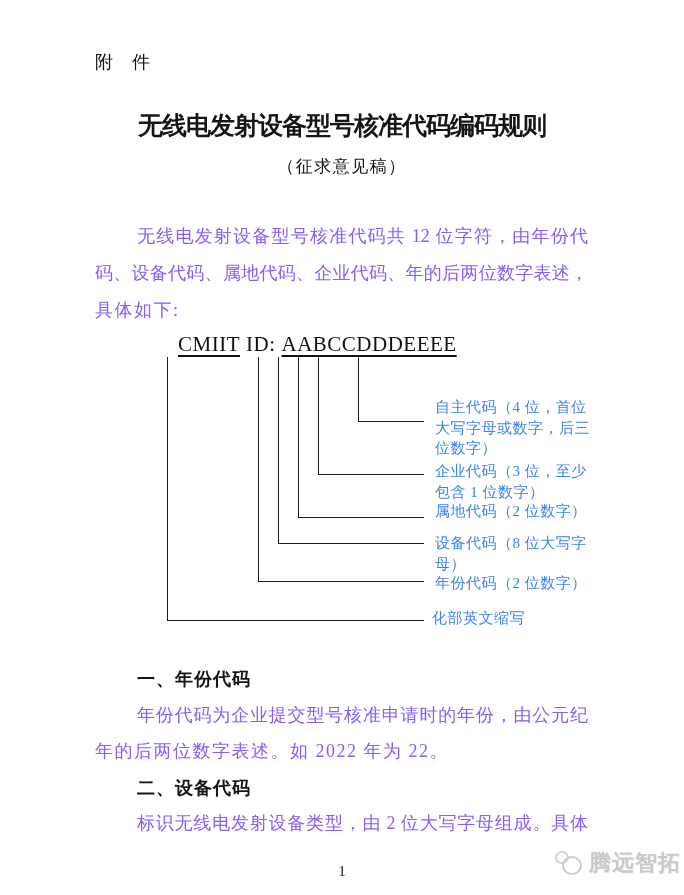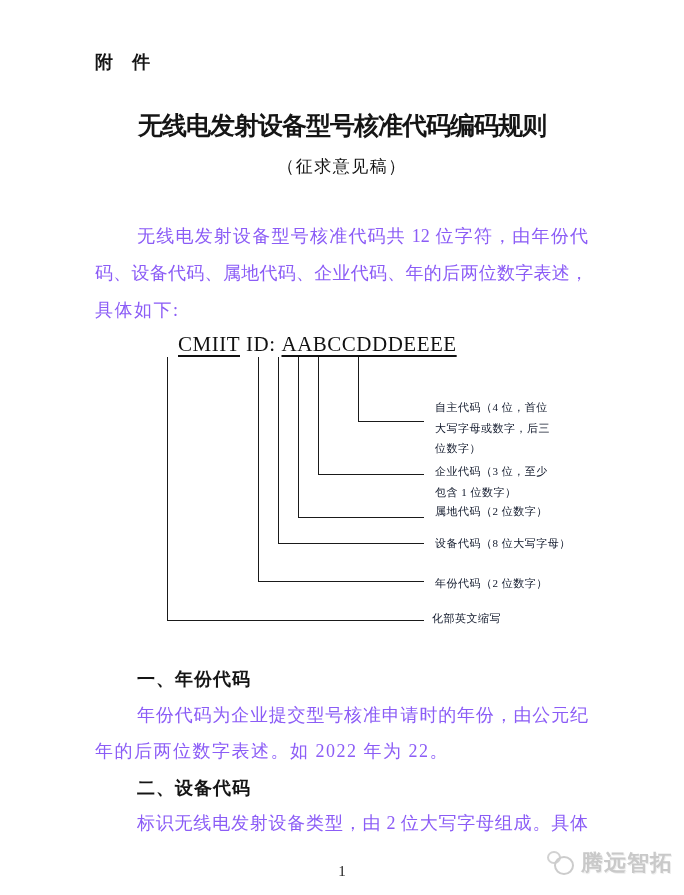--- a/index.html
+++ b/index.html
@@ -1,21 +1,21 @@
 <!DOCTYPE html>
 <html><head>
 <meta charset="utf-8">
 <style>
   html,body{margin:0;padding:0;background:#ffffff;}
   .t-serif{font-family:"Liberation Serif","DejaVu Serif",serif;}
   .t-sans{font-family:"Liberation Sans","DejaVu Sans",sans-serif;}
   .page{position:relative;width:684px;height:895px;background:#ffffff;overflow:hidden;color:#151515;}
   .abs{position:absolute;margin:0;}
 
-  .att{left:95px;top:50px;font-size:18px;font-weight:bold;letter-spacing:7px;}
+  .att{left:95px;top:50px;font-size:18px;font-weight:normal;letter-spacing:7px;}
   .title{left:10px;width:664px;top:109px;font-size:25px;font-weight:bold;letter-spacing:-1px;text-align:center;white-space:nowrap;}
   .subtitle{left:10px;width:664px;top:155px;font-size:17px;letter-spacing:1.5px;text-align:center;}
 
   .bl{font-size:18px;line-height:21px;color:#8b5cf6;}
   .jl{text-align:justify;text-align-last:justify;}
   .ll{letter-spacing:1.5px;white-space:nowrap;}
   .l-a1{left:137px;width:451px;top:226px;}
   .l-a2{left:95px;width:493px;top:263px;}
   .l-a3{left:95px;top:300px;}
   .l-p1a{left:137px;width:451px;top:705px;}
@@ -39,32 +39,32 @@
   .v4{left:298px;top:357px;height:160px;}
   .v5{left:318px;top:357px;height:117px;}
   .v6{left:358px;top:357px;height:64px;}
   .hz1{left:167px;top:620px;width:257px;}
   .hz2{left:258px;top:581px;width:166px;}
   .hz3{left:278px;top:543px;width:146px;}
   .hz4{left:298px;top:517px;width:126px;}
   .hz5{left:318px;top:474px;width:106px;}
   .hz6{left:358px;top:421px;width:66px;}
 
-  .dl{left:435px;width:178px;font-size:11px;line-height:20.5px;letter-spacing:0.5px;color:#0f172a;}
+  .dl{left:435px;width:178px;font-size:15px;line-height:20.5px;letter-spacing:0.5px;color:#3b82f6;}
   .dl span{display:block;}
   .dl1{top:397px;}
   .dl2{top:461px;}
   .dl3{top:501px;}
   .dl4{top:533px;}
   .dl5{top:573px;}
   .dl6{top:608px;left:432px;width:196px;}
 
   .pageno{left:0;width:684px;top:863px;text-align:center;font-size:15px;color:#222;}
 
-  .watermark{right:11px;top:848px;display:flex;align-items:flex-start;color:#c9c9c9;}
+  .watermark{right:3px;top:848px;display:flex;align-items:flex-start;color:#c9c9c9;}
   .wm-icon{position:relative;width:32px;height:30px;margin-right:5px;}
   .wm-c1{position:absolute;right:2px;bottom:3px;width:16px;height:15px;border:2px solid #cccccc;border-radius:50%;}
   .wm-c2{position:absolute;left:3px;top:3px;width:10px;height:9px;border:2px solid #d2d2d2;border-radius:50%;}
   .wm-text{font-size:22px;font-weight:bold;letter-spacing:1px;color:#c9c9c9;text-shadow:1px 1px 0 #efefef;}
 </style>
 </head>
 <body>
 
 <div class="page t-serif">
 

